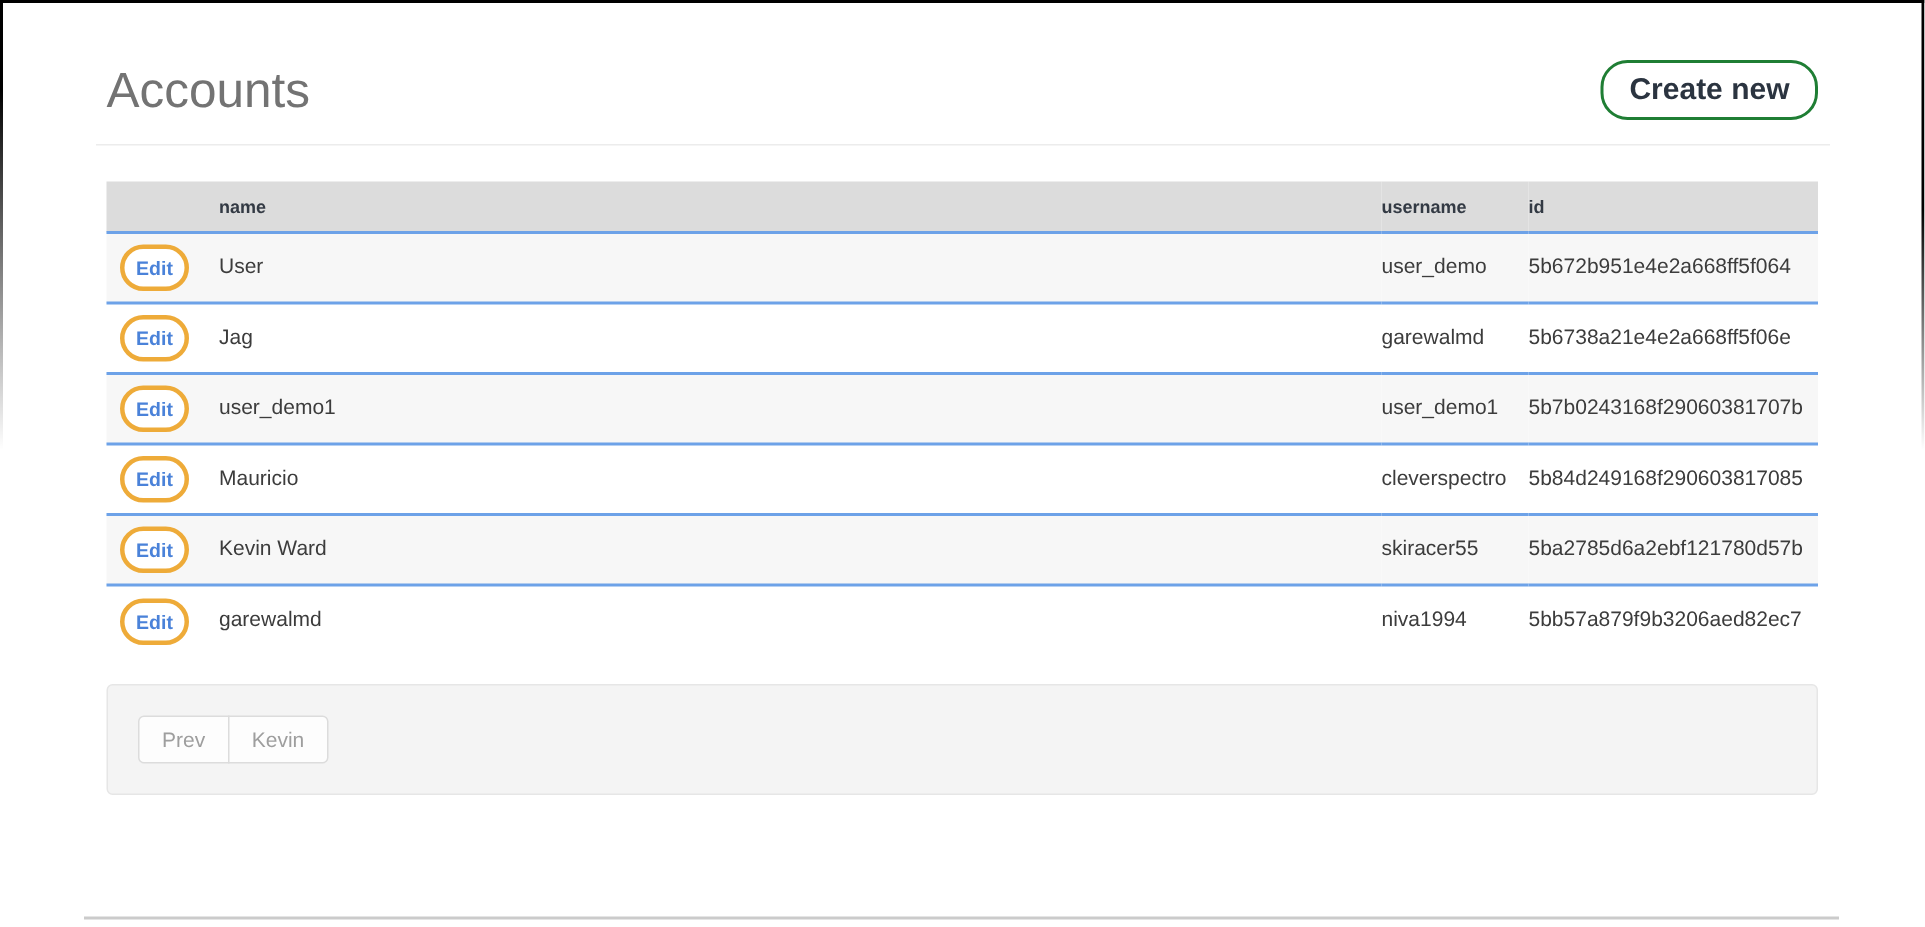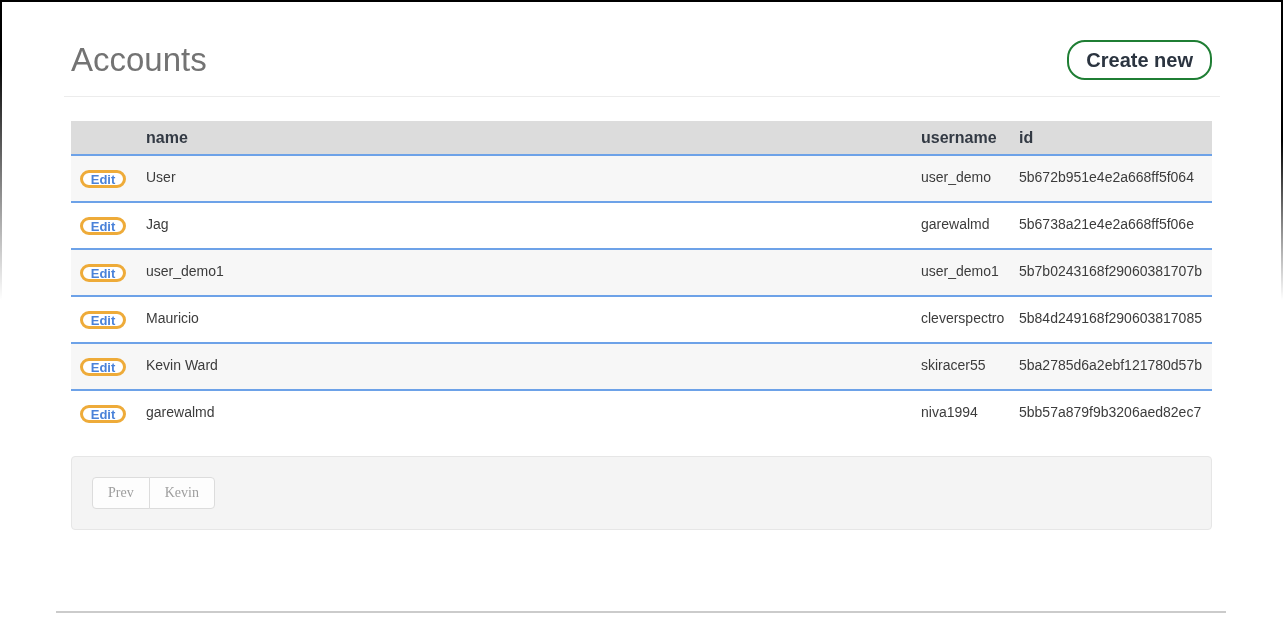--- a/index.html
+++ b/index.html
@@ -56,42 +56,42 @@
     table-layout: fixed;
     font-size: 14px;
   }
   table.accounts thead tr {
     background: var(--header-bg, #dcdcdc);
     border-bottom: 2px solid var(--divider-blue, #6da2e8);
   }
   table.accounts th {
     height: 34px;
     text-align: left;
-    font-size: 16px;
+    font-size: 12px;
     font-weight: bold;
     color: #333a44;
     vertical-align: middle;
     padding: 0;
   }
   table.accounts tbody tr { border-top: 2px solid var(--divider-blue, #6da2e8); }
   table.accounts tbody tr:first-child { border-top: none; }
   table.accounts tbody tr:nth-child(odd) { background: #f7f7f7; }
   table.accounts tbody tr:nth-child(even) { background: #ffffff; }
   table.accounts td {
     height: 47px;
     vertical-align: top;
     padding: 13px 0 0 0;
     color: #3c3c3c;
     font-size: 14px;
   }
   table.accounts td.action-cell { padding: 0; vertical-align: middle; }
   .edit-btn {
     margin-left: 9px;
     width: 46px;
-    height: 18px;
+    height: 31px;
     background: #fff;
     border: 3px solid var(--edit-border, #eeab39);
     border-radius: 16px;
     color: var(--edit-text, #4a82d9);
     font-family: "Liberation Sans", sans-serif;
     font-size: 13px;
     font-weight: bold;
     cursor: pointer;
     line-height: 1;
   }
@@ -119,21 +119,20 @@
     white-space: nowrap;
   }
   .btn-group .pg-btn + .pg-btn { margin-left: -1px; }
   .btn-group .pg-btn:first-child { border-radius: 4px 0 0 4px; }
   .btn-group .pg-btn:last-child  { border-radius: 0 4px 4px 0; }
   .nav-btn {
     background: #fdfdfd;
     border-color: #dcdcdc;
     color: #9e9e9e;
     cursor: pointer;
-    font-family: Liberation Serif, serif;
   }
 
   .bottom-rule {
     position: absolute;
     left: 56px;
     top: 611px;
     width: 1170px;
     height: 2px;
     background: #cbcbcb;
   }

